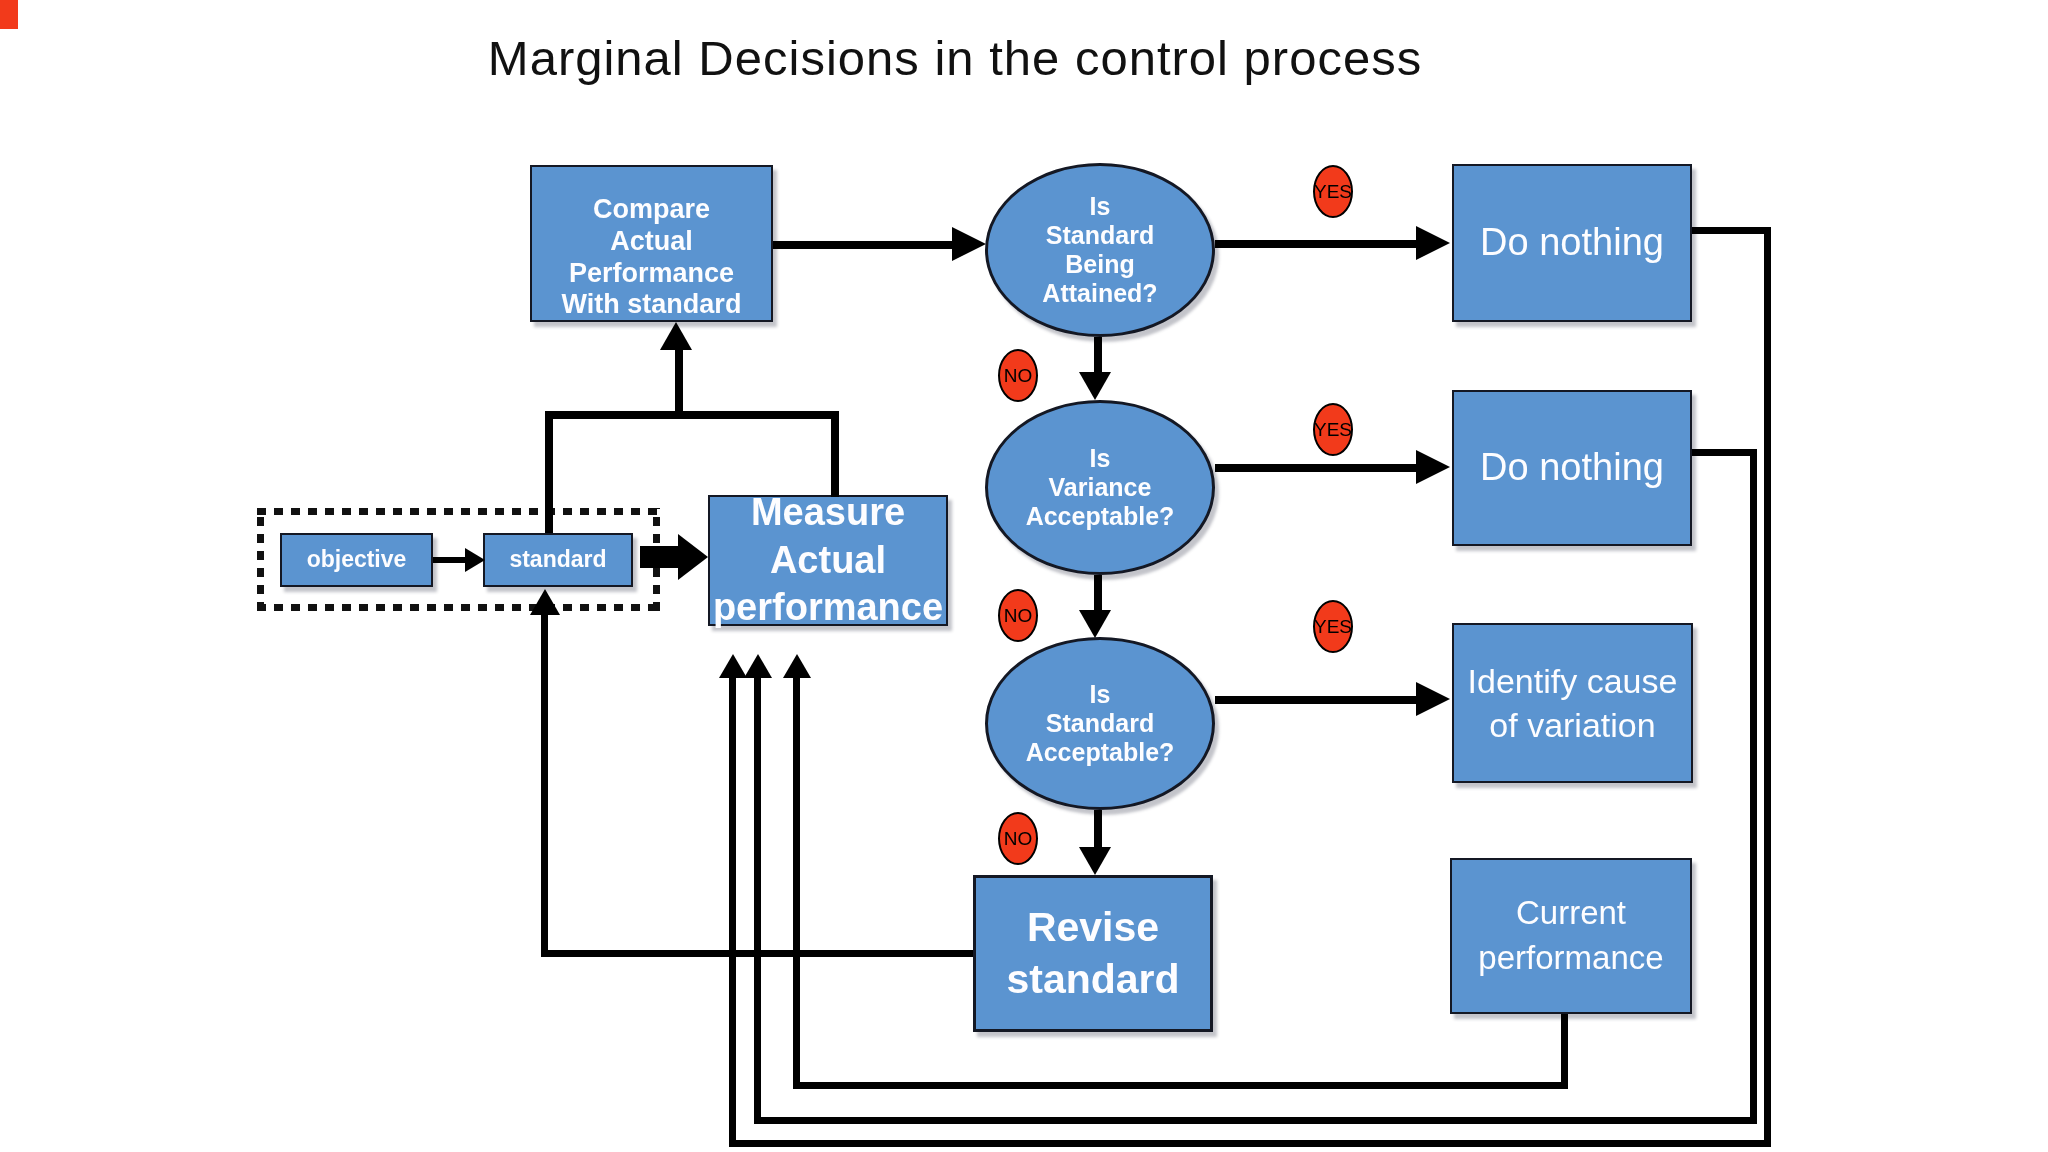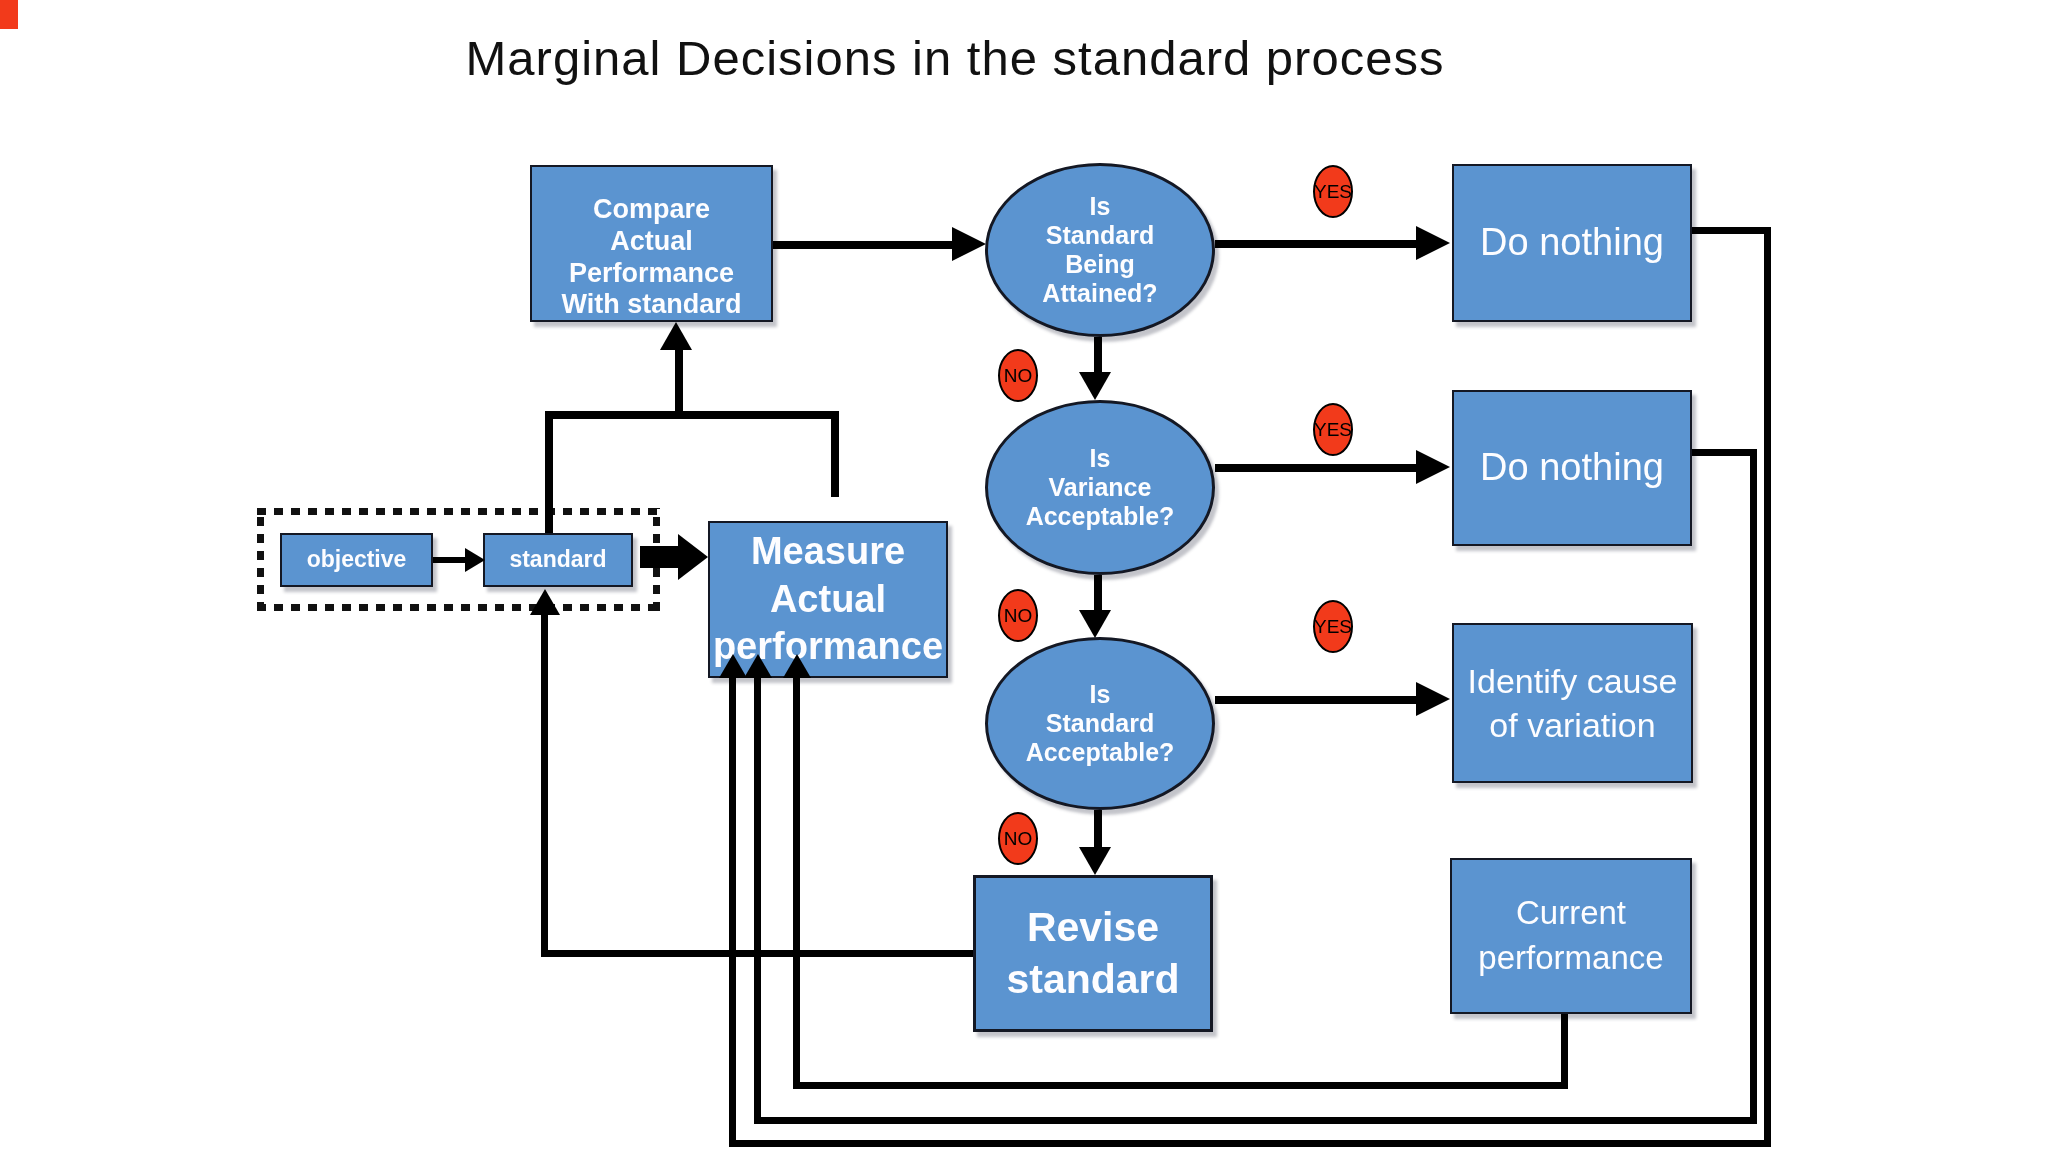--- a/index.html
+++ b/index.html
@@ -55,21 +55,21 @@
   }
   .corner{position:absolute;left:0;top:0;width:18px;height:29px;background:var(--red);}
 </style>
 </head>
 <body>
 
 <div id="stage">
 
   <div class="corner"></div>
 
-  <div class="title">Marginal Decisions in the standard process</div>
+  <div class="title">Marginal Decisions in the control process</div>
 
   <div class="dotted"></div>
 
   <div class="node" style="left:530px;top:165px;width:243px;height:157px;">
     <div class="txt bold s27">Compare
 Actual
 Performance
 With standard</div>
   </div>
 
@@ -108,21 +108,21 @@
   <div class="node thickborder" style="left:973px;top:875px;width:240px;height:157px;">
     <div class="txt bold s41">Revise
 standard</div>
   </div>
 
   <div class="node" style="left:1450px;top:858px;width:242px;height:156px;">
     <div class="txt s32">Current
 performance</div>
   </div>
 
-  <div class="node" style="left:708px;top:521px;width:240px;height:157px;">
+  <div class="node" style="left:708px;top:495px;width:240px;height:131px;">
     <div class="txt bold s38t">Measure
 Actual
 performance</div>
   </div>
 
   <div class="node" style="left:280px;top:533px;width:153px;height:54px;">
     <div class="txt bold s31">objective</div>
   </div>
 
   <div class="node" style="left:483px;top:533px;width:150px;height:54px;">

